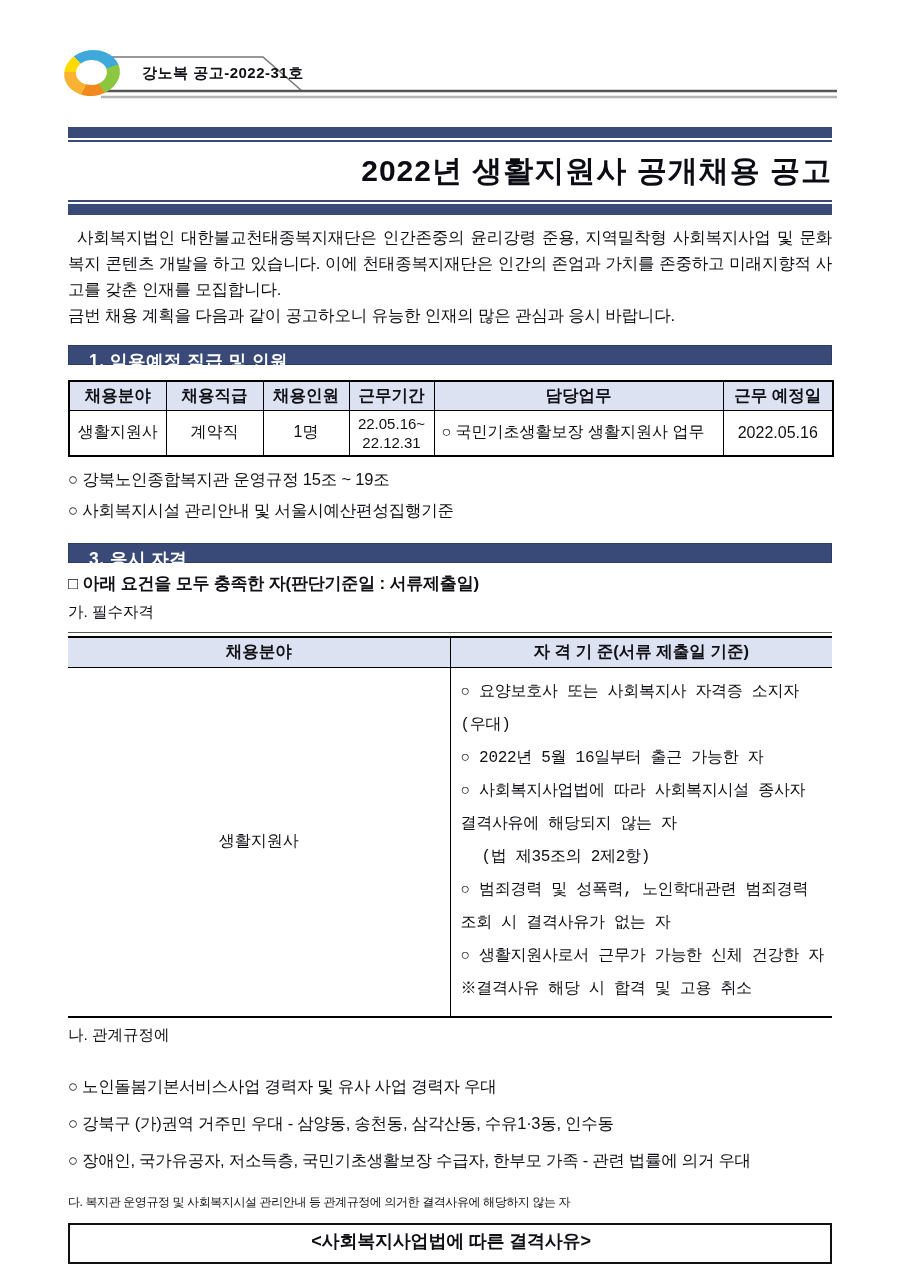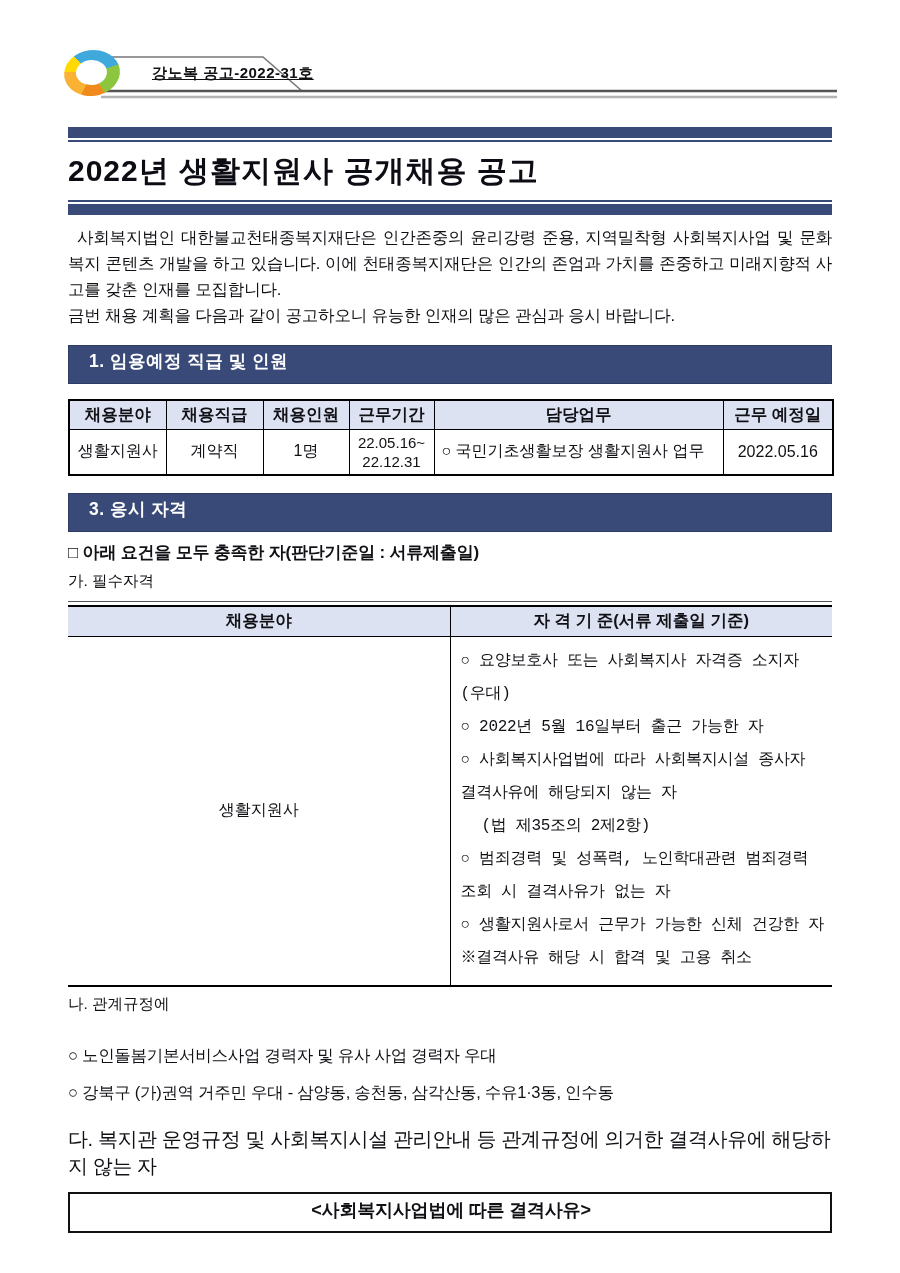--- a/index.html
+++ b/index.html
@@ -9,34 +9,34 @@
 
   
   .header { position:relative; height:112px; }
   .header svg { position:absolute; left:0; top:0; }
   .logo { position:absolute; left:64px; top:50px; width:56px; height:46px; border-radius:50%;
           transform:rotate(-8deg);
           background:conic-gradient(from 215deg, #f9b233 0 65deg, #ffd900 65deg 105deg,
                      #3fa9dc 105deg 225deg, #8cc63f 225deg 300deg, #f08a1d 300deg 360deg); }
   .logo::after { content:''; position:absolute; left:12px; right:13px; top:10px; bottom:11px;
                  background:#fff; border-radius:50%; transform:rotate(4deg); }
-  .notice-no { position:absolute; left:152px; top:64px; font-size:15px; font-weight:bold; letter-spacing:0.5px;text-decoration:underline; }
+  .notice-no { position:absolute; left:142px; top:64px; font-size:15px; font-weight:bold; letter-spacing:0.5px; }
 
   
   .banner { margin:15px 68px 0; }
   .bar-top { height:15px; background:linear-gradient(to bottom,#3a4a78 0 11px,#ffffff 11px 13px,#3a4a78 13px 15px); }
   .bar-bottom { height:15px; background:linear-gradient(to bottom,#3a4a78 0 2px,#ffffff 2px 4px,#3a4a78 4px 15px); }
-  .doc-title { text-align:left; font-size:30px; font-weight:bold; letter-spacing:1px; padding:9px 0 8px; color:#0c0c14; }
+  .doc-title { text-align:right; font-size:30px; font-weight:bold; letter-spacing:1px; padding:9px 0 8px; color:#0c0c14; }
 
   
   .intro { margin:9px 68px 12px; font-size:16.5px; line-height:26px; text-align:justify; letter-spacing:-0.2px; }
   .intro .p1 { text-indent:9px; }
 
   
-  .section-bar { margin:17px 68px 0; height:39px; line-height:30px; background:#3a4a78;
+  .section-bar { margin:17px 68px 0; height:20px; line-height:30px; background:#3a4a78;
                  color:#ffffff; font-size:17.5px; font-weight:bold; padding-left:20px;
                  border:1px solid #2e3c63; letter-spacing:0.5px; }
 
   
   .jobs-table { margin:15px 68px 0; width:764px; border-collapse:collapse; table-layout:fixed; }
   .jobs-table th, .jobs-table td { border:1.5px solid #000; text-align:center; vertical-align:middle; }
   .jobs-table { border:2.5px solid #000; }
   .jobs-table th { background:#dce2f2; font-size:16.5px; font-weight:bold; height:29px; }
   .jobs-table td { font-size:16px; height:46px; }
   .jobs-table td.duty { text-align:left; padding-left:7px; }
@@ -58,21 +58,21 @@
   .qual-table th.c1, .qual-table td.c1 { border-right:1.5px solid #000; }
   .qual-table td { vertical-align:middle; }
   .qual-table td.c1 { width:222px; text-align:center; font-size:16px; }
   .qual-table td.c2 { padding:8px 4px 10px 10px;font-family:Liberation Mono, monospace; }
   .crit-line { font-size:16px; line-height:33px; letter-spacing:-0.3px; }
   .crit-line.cont { padding-left:21px; }
 
   .pref-list { margin:22px 68px 0; list-style:none; }
   .pref-list li { font-size:16.5px; line-height:37px; letter-spacing:-0.3px; }
 
-  .sub-c { margin:15px 68px 12px; font-size:20px; letter-spacing:-0.4px; }
+  .sub-c { margin:15px 68px 12px; font-size:12px; letter-spacing:-0.4px; }
 
   .disqual-box { margin:3px 68px 0; width:764px; border:2px solid #111; padding:3px 10px 7px 12px; }
   .disqual-title { text-align:center; font-size:18px; font-weight:bold; line-height:27px; letter-spacing:-0.2px; }
 </style>
 </head>
 <body>
 
 <div class="page">
 
   <div class="header">
@@ -125,20 +125,24 @@
         <td class="period">
           <div>22.05.16~</div>
           <div>22.12.31</div>
         </td>
         <td class="duty">○ 국민기초생활보장 생활지원사 업무</td>
         <td>2022.05.16</td>
       </tr>
     </tbody>
   </table>
 
+  <ul class="basis-list">
+    <li>○ 강북노인종합복지관 운영규정 15조 ~ 19조</li>
+    <li>○ 사회복지시설 관리안내 및 서울시예산편성집행기준</li>
+  </ul>
 
   <div class="section-bar">3. 응시 자격</div>
   <p class="req-note">□ 아래 요건을 모두 충족한 자(판단기준일 : 서류제출일)</p>
   <p class="sub-label underlined">가. 필수자격</p>
 
   <table class="qual-table">
     <thead>
       <tr>
         <th class="c1">채용분야</th>
         <th class="c2">자 격 기 준(서류 제출일 기준)</th>
@@ -157,20 +161,21 @@
           <div class="crit-line">※결격사유 해당 시 합격 및 고용 취소</div>
         </td>
       </tr>
     </tbody>
   </table>
 
   <p class="sub-label">나. 관계규정에</p>
   <ul class="pref-list">
     <li>○ 노인돌봄기본서비스사업 경력자 및 유사 사업 경력자 우대</li>
     <li>○ 강북구 (가)권역 거주민 우대 - 삼양동, 송천동, 삼각산동, 수유1·3동, 인수동</li>
+    <li>○ 장애인, 국가유공자, 저소득층, 국민기초생활보장 수급자, 한부모 가족 - 관련 법률에 의거 우대</li>
   </ul>
 
   <p class="sub-c">다. 복지관 운영규정 및 사회복지시설 관리안내 등 관계규정에 의거한 결격사유에 해당하지 않는 자</p>
 
   <div class="disqual-box">
     <div class="disqual-title">&lt;사회복지사업법에 따른 결격사유&gt;</div>
 
   </div>
 
 </div>

